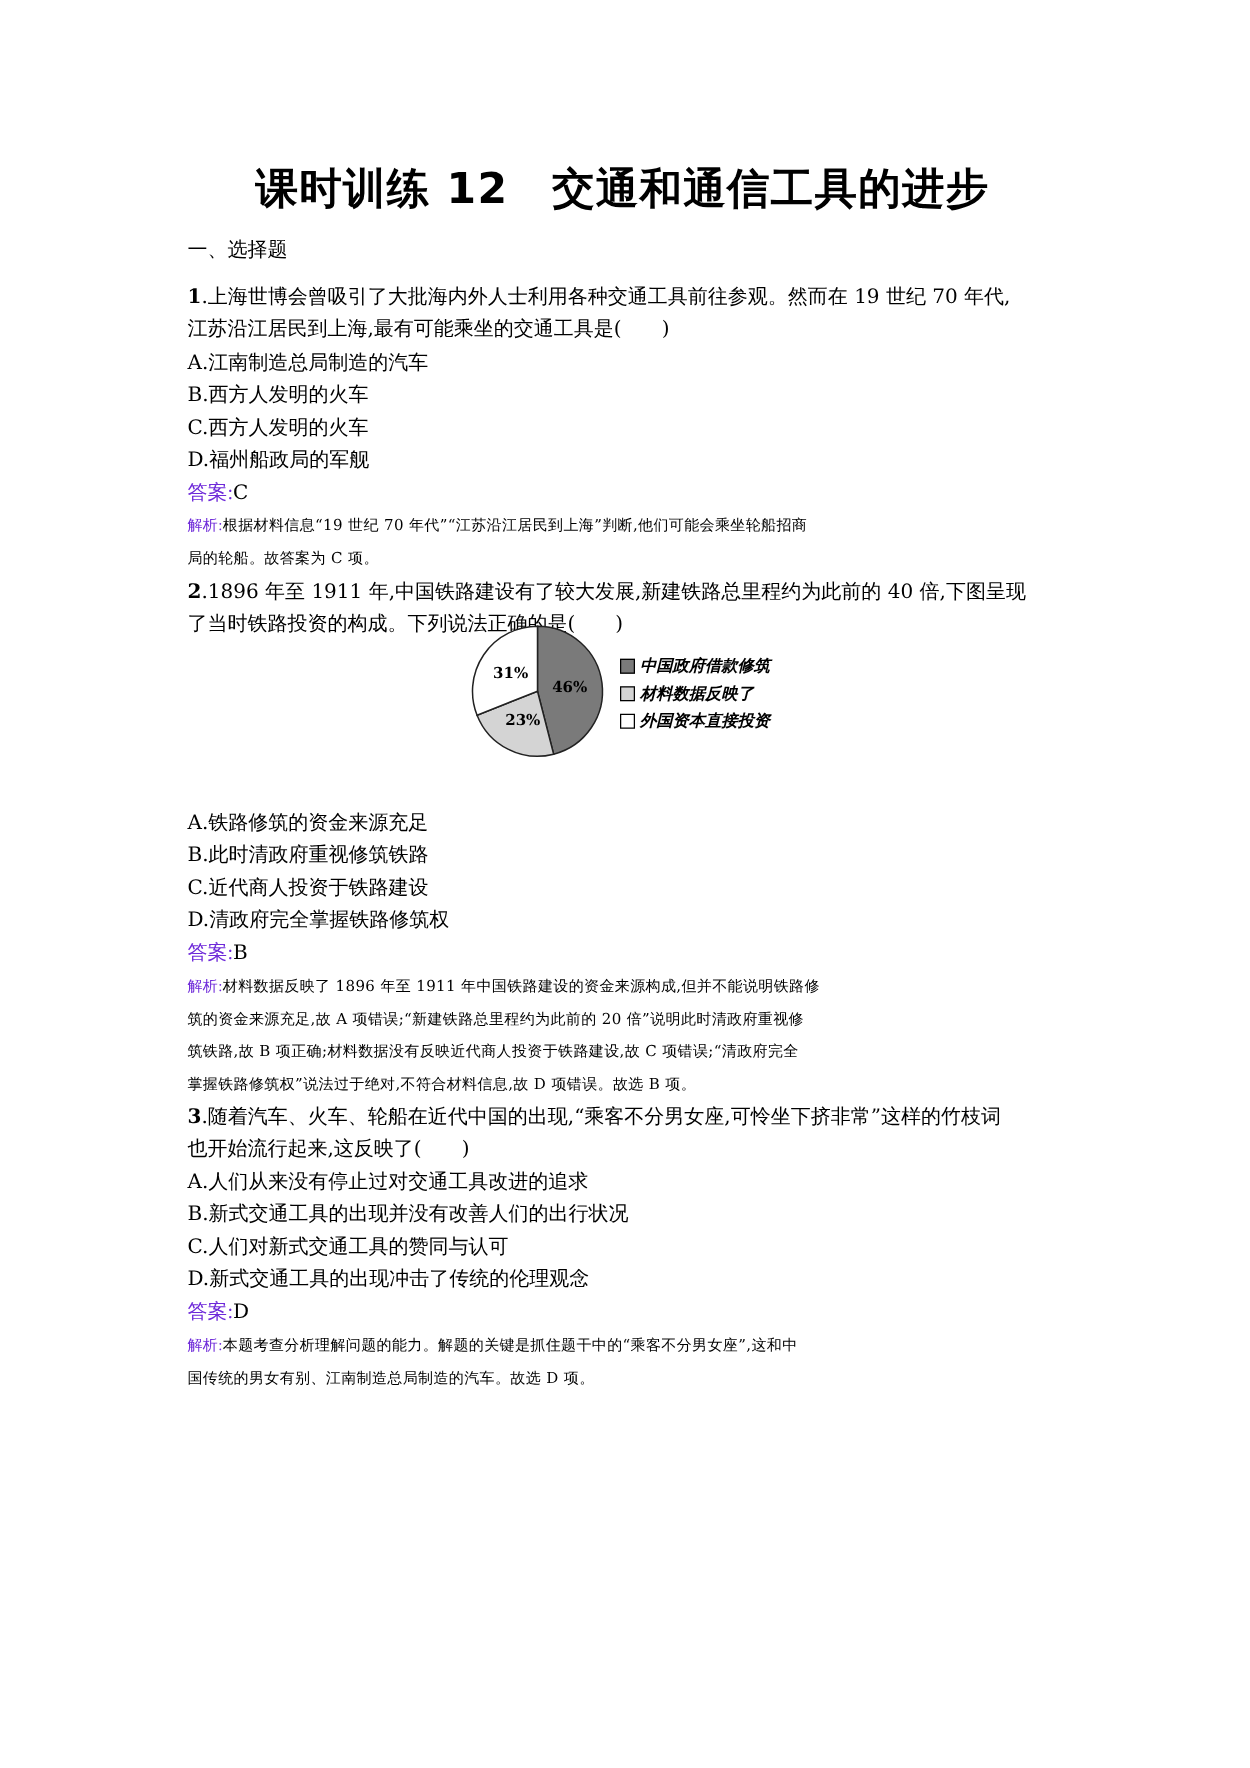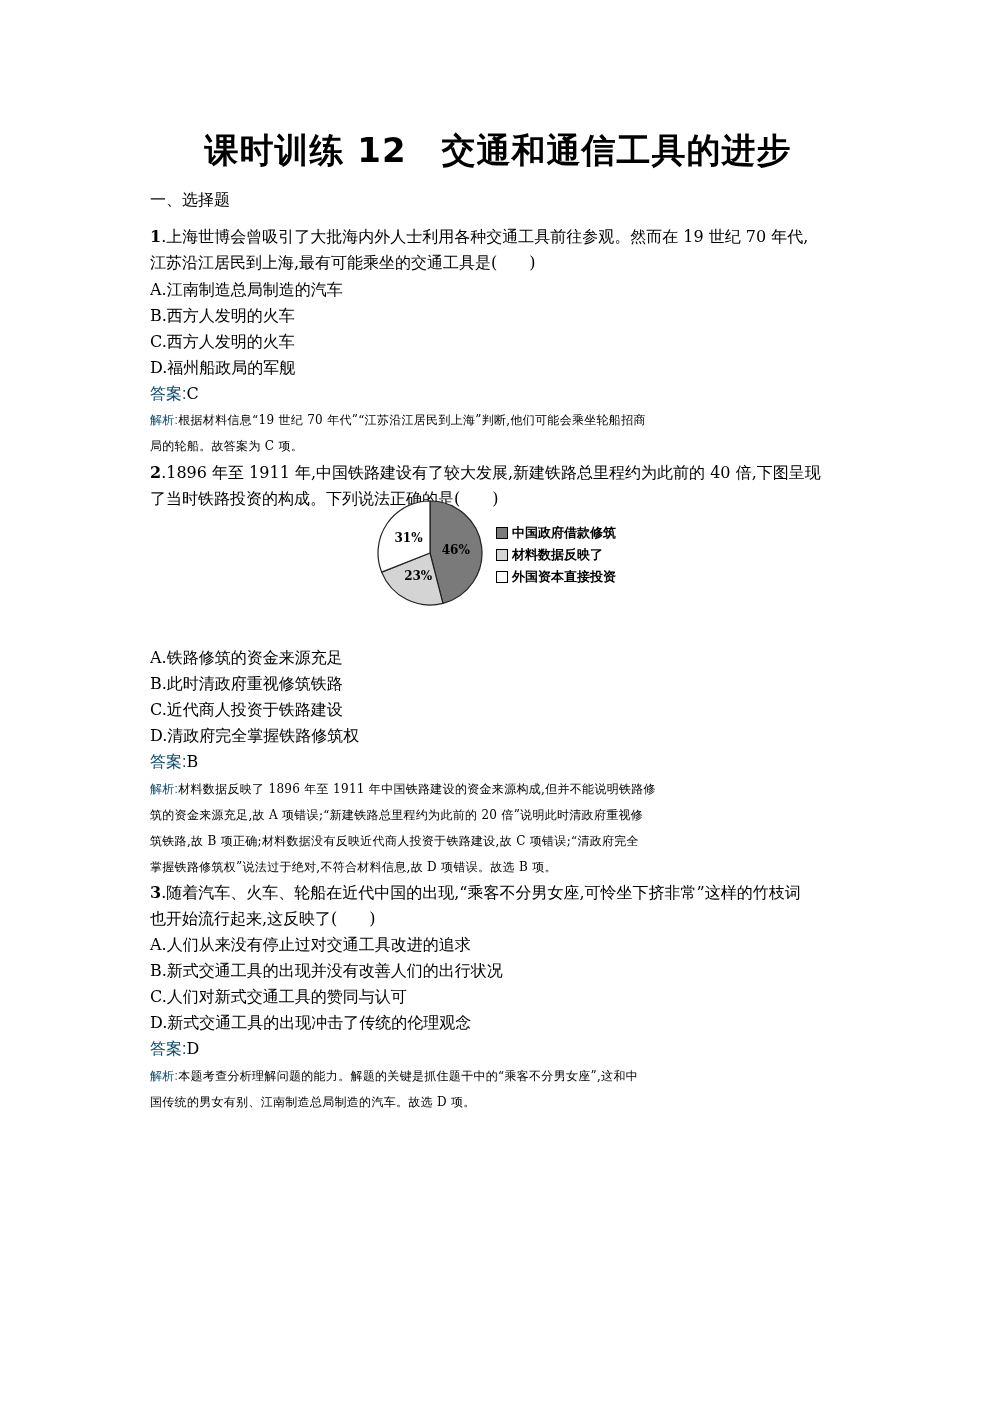--- a/index.html
+++ b/index.html
@@ -5,25 +5,25 @@
   html, body { margin:0; padding:0; background:#ffffff; }
   body { width:1000px; height:1414px; position:relative; overflow:hidden;
          font-family:"DejaVu Serif","Liberation Serif",serif; color:#000; }
   .title { position:absolute; left:0; width:996px; top:128px; text-align:center;
            font-family:"DejaVu Sans","Liberation Sans",sans-serif; font-weight:bold;
            font-size:34px; letter-spacing:1px; }
   .section { position:absolute; left:150px; top:178px; font-size:16px;
              font-family:"DejaVu Sans","Liberation Sans",sans-serif;margin-top:12px; }
   .line { position:absolute; left:150px; font-size:16px; line-height:20px; white-space:nowrap;margin-top:24px; }
   .qnum { font-weight:bold; }
-  .red { color:#0c4a6e; font-family:Liberation Sans, sans-serif; }
+  .red { color:#6d28d9; font-family:Liberation Serif, serif; }
   .expl { font-size:12px; letter-spacing:0.3px; }
   .chart { position:absolute; left:375px; top:498px; width:260px; height:110px; }
   .legend { position:absolute; left:496px; font-size:13px; font-weight:bold;
-            font-family:"DejaVu Sans","Liberation Sans",sans-serif; display:flex; align-items:center; }
+            font-family:"DejaVu Sans","Liberation Sans",sans-serif; display:flex; align-items:center;font-style:italic; }
   .swatch { width:10px; height:10px; border:1px solid #000; margin-right:4px; display:inline-block; }
 </style>
 </head>
 <body>
 
 <div class="title">课时训练 12　交通和通信工具的进步</div>
 <div class="section">一、选择题</div>
 
 <div class="line" style="top:203px"><span class="qnum">1</span><span>.上海世博会曾吸引了大批海内外人士利用各种交通工具前往参观。然而在 19 世纪 70 年代,</span></div>
 <div class="line" style="top:229px">江苏沿江居民到上海,最有可能乘坐的交通工具是(　　)</div>

